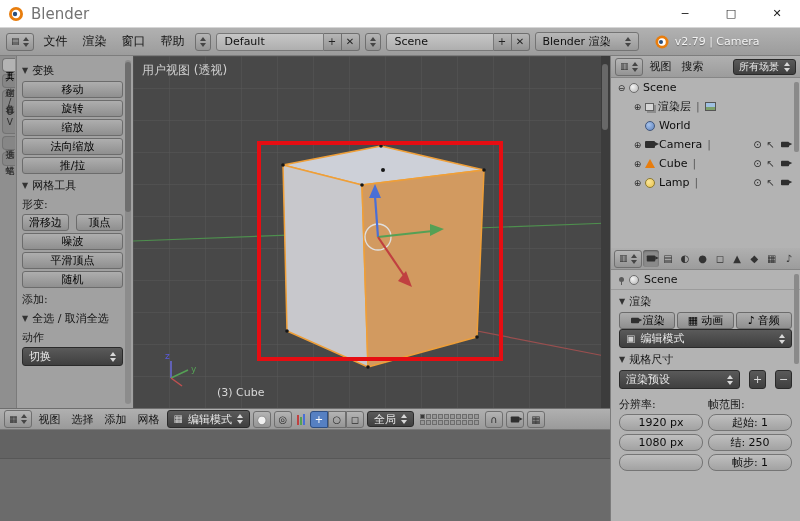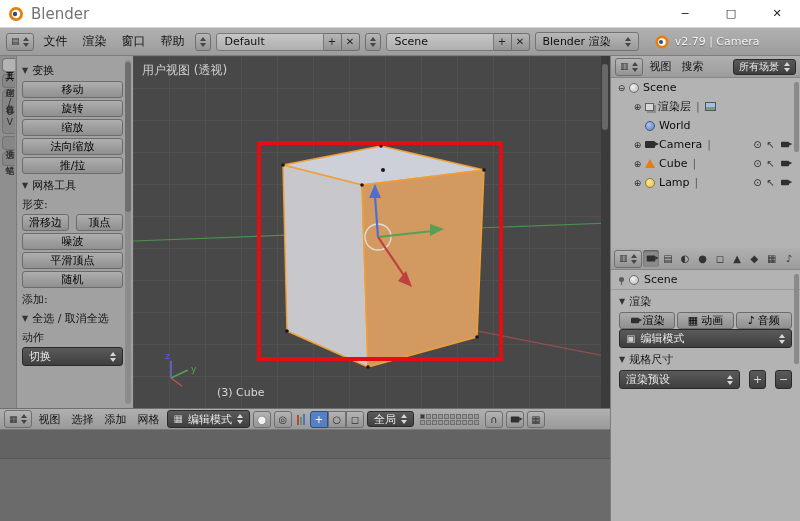--- a/index.html
+++ b/index.html
@@ -496,17 +496,31 @@
         <span>规格尺寸</span>
       </div>
       <div class="preset-row">
         <span class="dark-menu">
           <span>渲染预设</span>
           <span class="updown"></span>
         </span>
         <span class="sqbtn-d">+</span>
         <span class="sqbtn-d">−</span>
       </div>
+      <div class="cols">
+        <div class="col">
+          <div class="flabel">分辨率:</div>
+          <div class="numfield">1920 px</div>
+          <div class="numfield">1080 px</div>
+          <div class="numfield"></div>
+        </div>
+        <div class="col">
+          <div class="flabel">帧范围:</div>
+          <div class="numfield">起始: 1</div>
+          <div class="numfield">结: 250</div>
+          <div class="numfield">帧步: 1</div>
+        </div>
+      </div>
     </div>
     <div class="pscroll"></div>
   </div>
 
 </div>
 
 </body></html>

